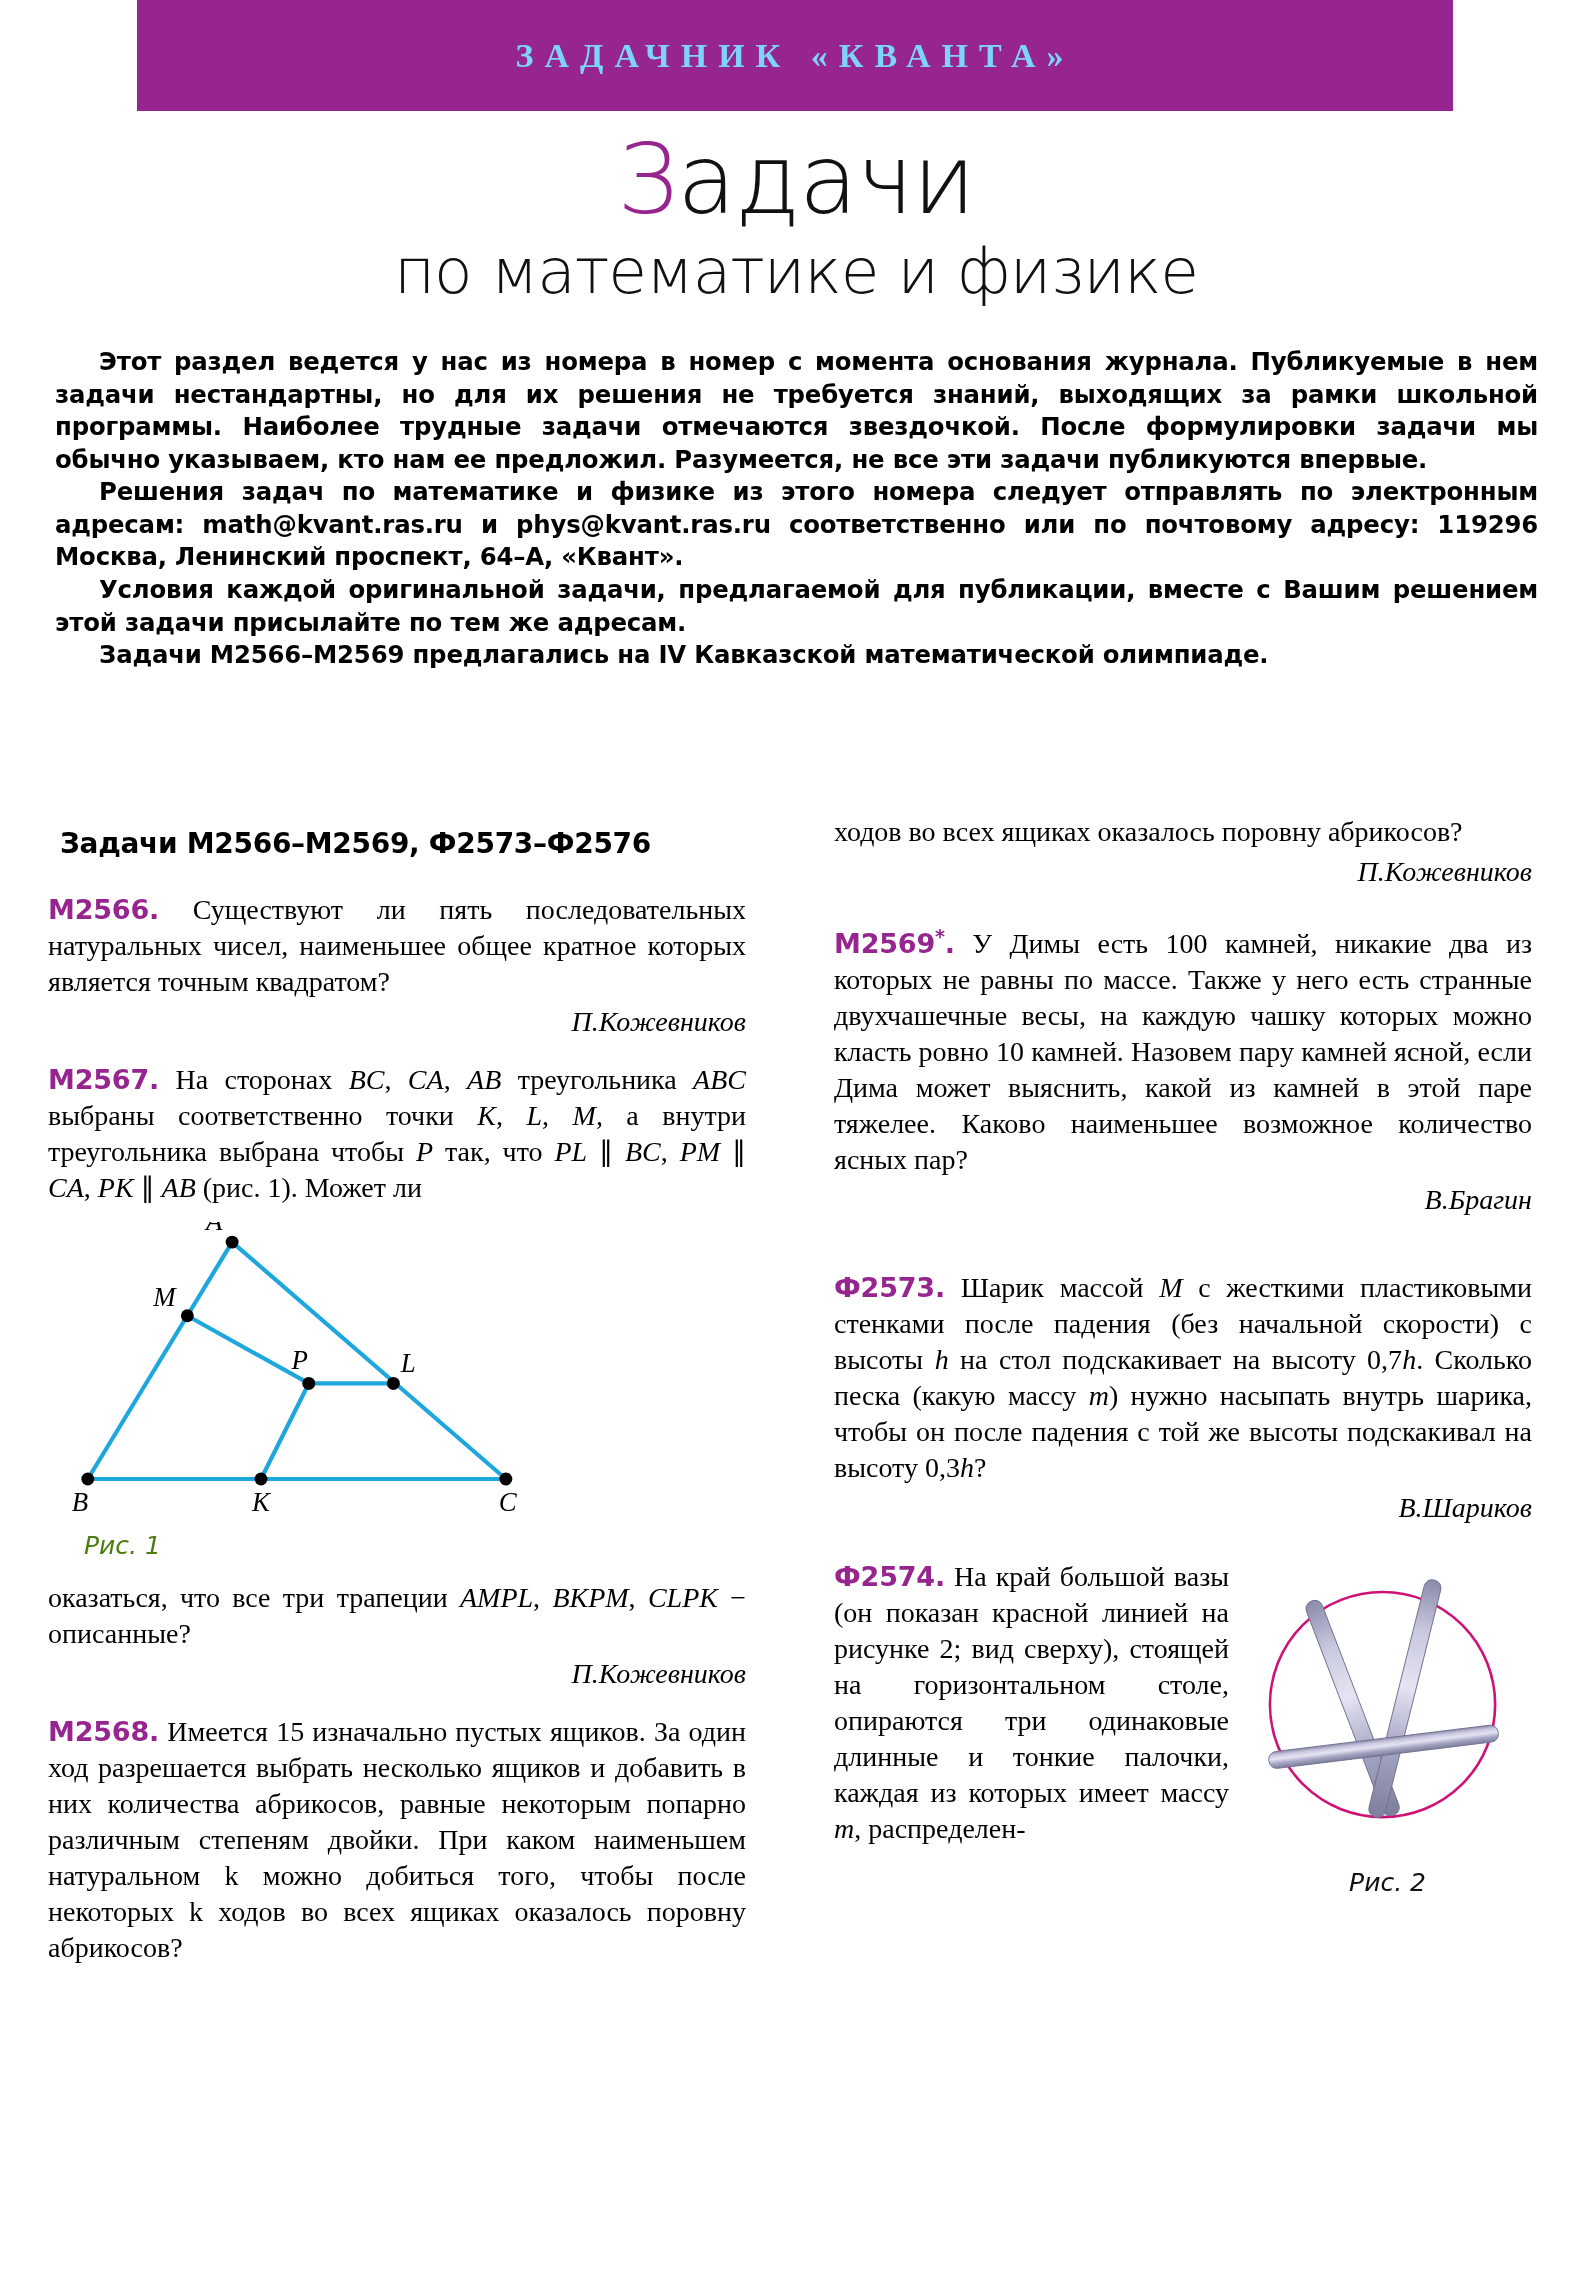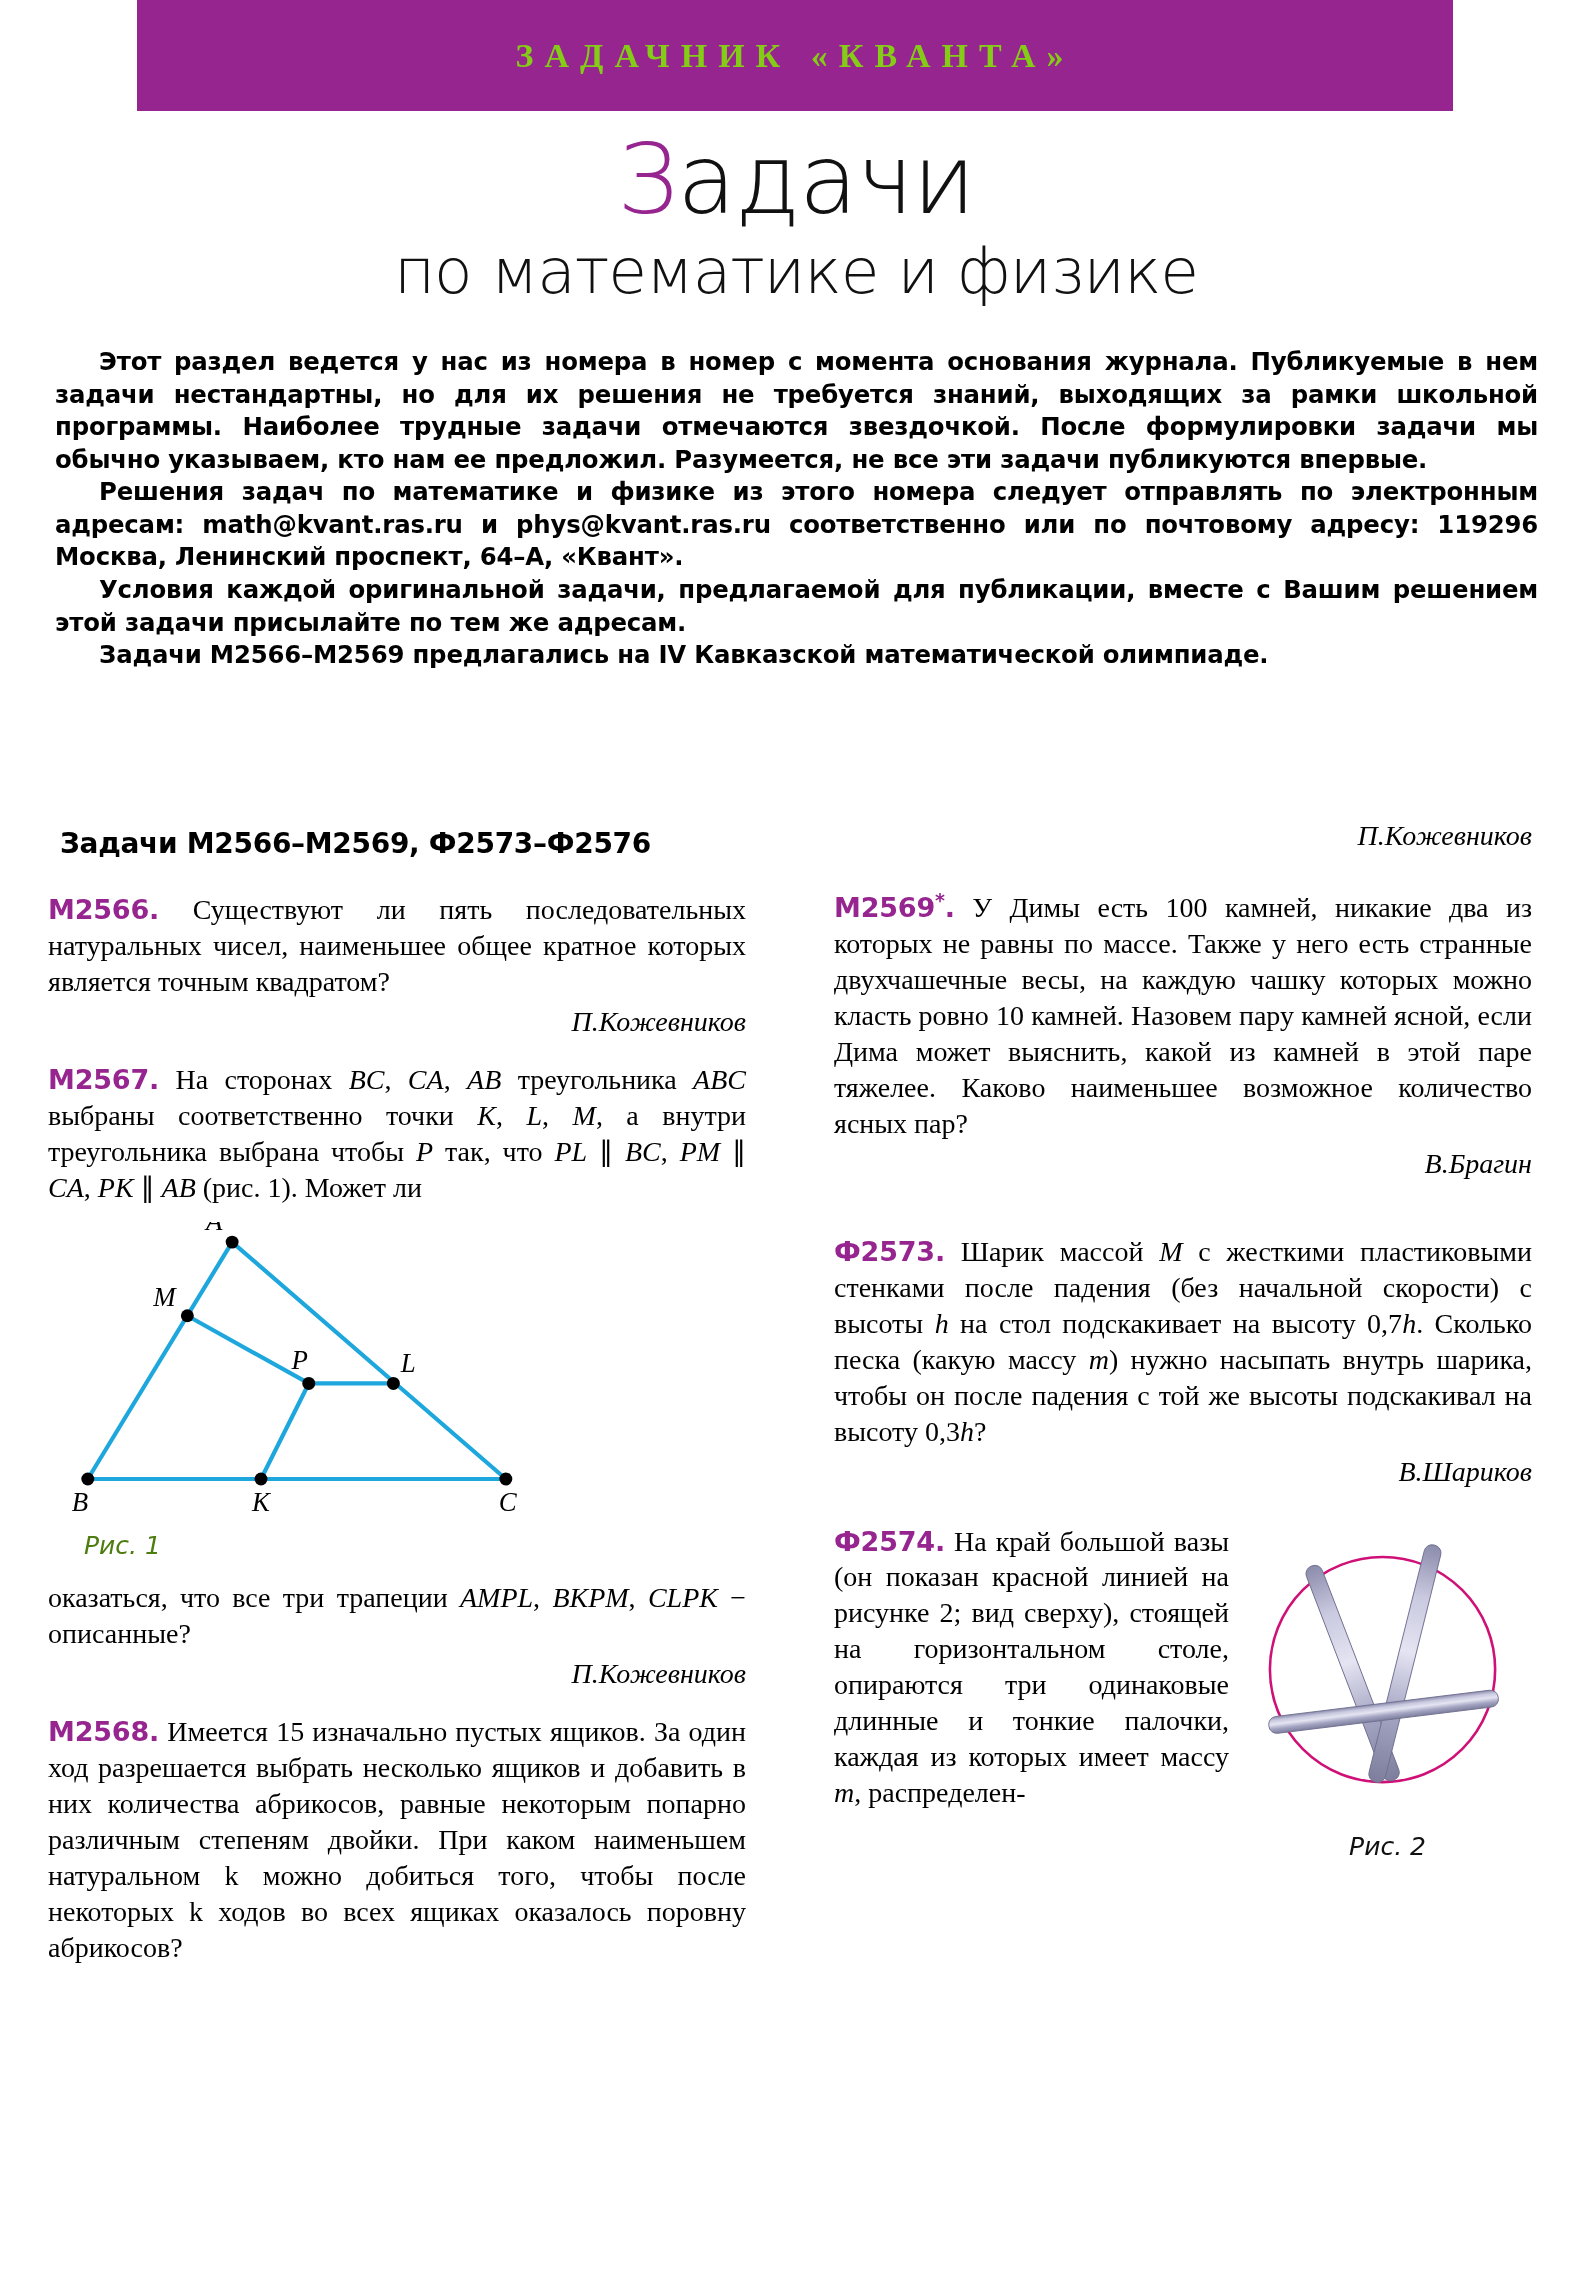--- a/index.html
+++ b/index.html
@@ -19,21 +19,21 @@
     left: 137px;
     top: 0px;
     width: 1316px;
     height: 111px;
     background: #96258f;
     display: flex;
     align-items: center;
     justify-content: center;
   }
   .masthead-text {
-    color: #84cc16;
+    color: #7dd3fc;
     font-family: "Liberation Serif", serif;
     font-weight: bold;
     font-size: 34px;
     letter-spacing: 11px;
     white-space: nowrap;
   }
 
   
   .title-block {
     position: absolute;
@@ -238,20 +238,23 @@
 
   <div class="prob">
     <span class="prob-id">М2568.</span>
     <span>Имеется 15 изначально пустых ящиков. За один ход разрешается выбрать несколько ящиков и добавить в них количества абрикосов, равные некоторым попарно различным степеням двойки. При каком наименьшем натуральном k можно добиться того, чтобы после некоторых k ходов во всех ящиках оказалось поровну абрикосов?</span>
   </div>
 
 </div>
 
 <div class="col col-right">
 
+  <div class="prob">
+    <span>ходов во всех ящиках оказалось поровну абрикосов?</span>
+  </div>
   <div class="author">П.Кожевников</div>
 
   <div class="gap-m"></div>
 
   <div class="prob">
     <span class="prob-id"><span>М2569</span><sup>*</sup>.</span>
     <span>У Димы есть 100 камней, никакие два из которых не равны по массе. Также у него есть странные двухчашечные весы, на каждую чашку которых можно класть ровно 10 камней. Назовем пару камней ясной, если Дима может выяснить, какой из камней в этой паре тяжелее. Каково наименьшее возможное количество ясных пар?</span>
   </div>
   <div class="author">В.Брагин</div>
 

